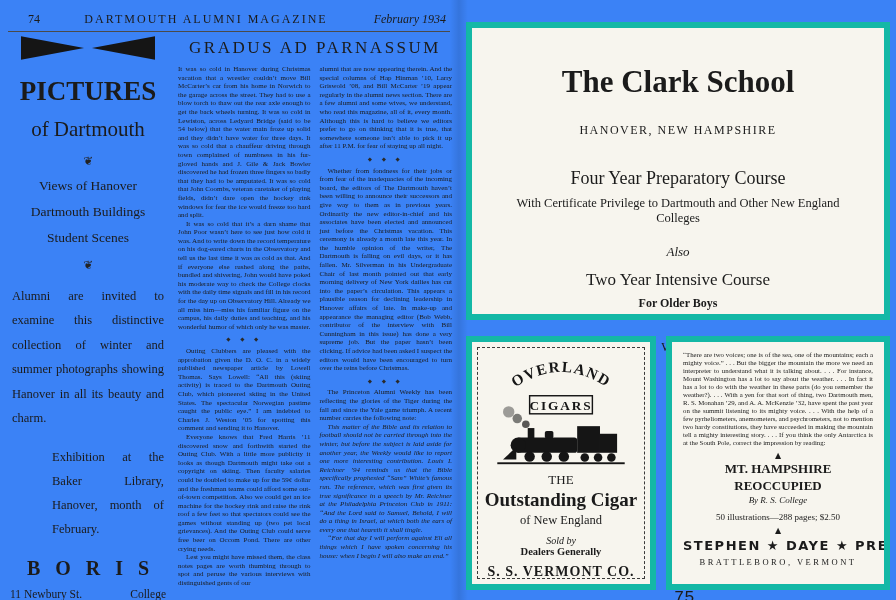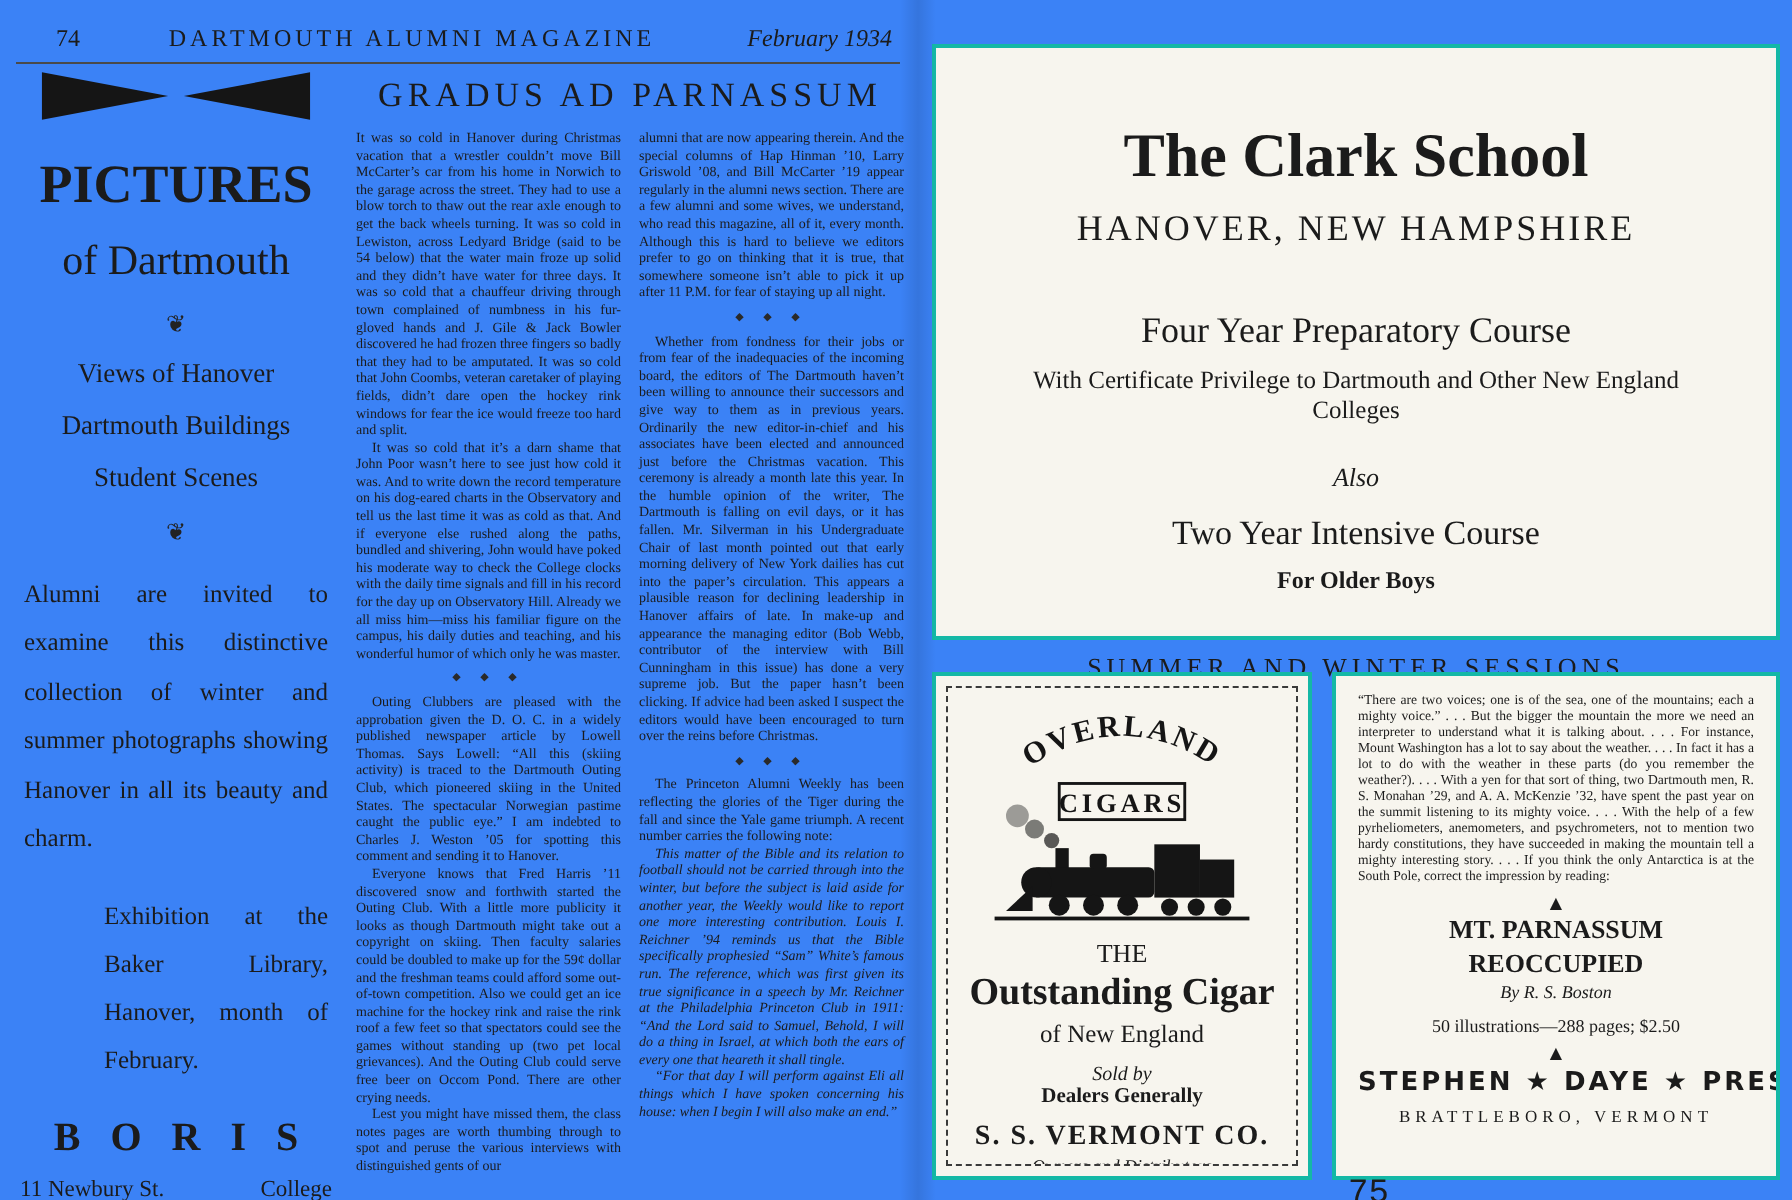--- a/index.html
+++ b/index.html
@@ -37,25 +37,25 @@
   .article h1 { text-align:center; font-size:17px; font-weight:500; letter-spacing:2.5px; margin:6px 0 7px; white-space:nowrap; }
   .cols { display:flex; gap:9px; }
   .col { flex:1; text-align:justify; font-size:7px; line-height:8.6px; }
   .col p { text-indent:8px; margin:0; }
   .col p.no-indent { text-indent:0; }
   .col p.quote-italic { font-style:italic; }
   .ornament { text-align:center; font-size:5.5px; letter-spacing:4px; margin:4px 0 3px; font-family:"DejaVu Sans", sans-serif; color:#2a2a2a; }
 
   
   .right-page { position:absolute; left:460px; top:0; width:436px; height:600px; }
-  .ad-box { border:2px solid #14b8a6; background:#f7f5ee; position:absolute; }
+  .ad-box { border:6px solid #14b8a6; background:#f7f5ee; position:absolute; }
 
   .clark-box { left:6px; top:22px; width:424px; height:298px; text-align:center; }
   .clark-name { font-size:31px; font-weight:bold; margin-top:36px; }
-  .clark-loc { font-size:18px; letter-spacing:1.5px; margin-top:8px; }
+  .clark-loc { font-size:12px; letter-spacing:1.5px; margin-top:23px; }
   .clark-course1 { font-size:18px; margin-top:30px; }
   .clark-course1-sub { font-size:12.5px; margin-top:7px; padding:0 30px; }
   .clark-also { font-style:italic; font-size:13px; margin-top:18px; }
   .clark-course2 { font-size:17px; margin-top:10px; }
   .clark-course2-sub { font-size:12px; font-weight:bold; margin-top:6px; }
   .clark-sessions { font-size:13px; letter-spacing:2.5px; margin-top:28px; }
 
   .overland-box { left:6px; top:336px; width:190px; height:254px; }
   .overland-inner { position:absolute; inset:5px; border:1px dashed #3a3a3a; text-align:center; padding-top:4px; overflow:hidden; }
   .overland-logo text { font-family:"Liberation Serif", serif; font-weight:bold; fill:#151515; }
@@ -200,23 +200,23 @@
         <div class="ov-soldby">Sold by</div>
         <div class="ov-dealers">Dealers Generally</div>
         <div class="ov-co">S. S. VERMONT CO.</div>
         <div class="ov-co-sub">Owners and Distributors</div>
       </div>
     </section>
 
     <section class="ad-box mtwash-box">
       <p class="mt-quote">“There are two voices; one is of the sea, one of the mountains; each a mighty voice.” . . . But the bigger the mountain the more we need an interpreter to understand what it is talking about. . . . For instance, Mount Washington has a lot to say about the weather. . . . In fact it has a lot to do with the weather in these parts (do you remember the weather?). . . . With a yen for that sort of thing, two Dartmouth men, R. S. Monahan ’29, and A. A. McKenzie ’32, have spent the past year on the summit listening to its mighty voice. . . . With the help of a few pyrheliometers, anemometers, and psychrometers, not to mention two hardy constitutions, they have succeeded in making the mountain tell a mighty interesting story. . . . If you think the only Antarctica is at the South Pole, correct the impression by reading:</p>
       <div class="mt-tri">▲</div>
-      <div class="mt-title">MT. PARNASSUM</div>
+      <div class="mt-title">MT. HAMPSHIRE</div>
       <div class="mt-title">REOCCUPIED</div>
-      <div class="mt-by">By R. S. Boston</div>
+      <div class="mt-by">By R. S. College</div>
       <div class="mt-details">50 illustrations—288 pages; $2.50</div>
       <div class="mt-tri">▲</div>
       <div class="mt-press">STEPHEN ★ DAYE ★ PRESS</div>
       <div class="mt-loc">BRATTLEBORO, VERMONT</div>
     </section>
 
     <div class="folio-right">75</div>
   </div>
 
 </div>

